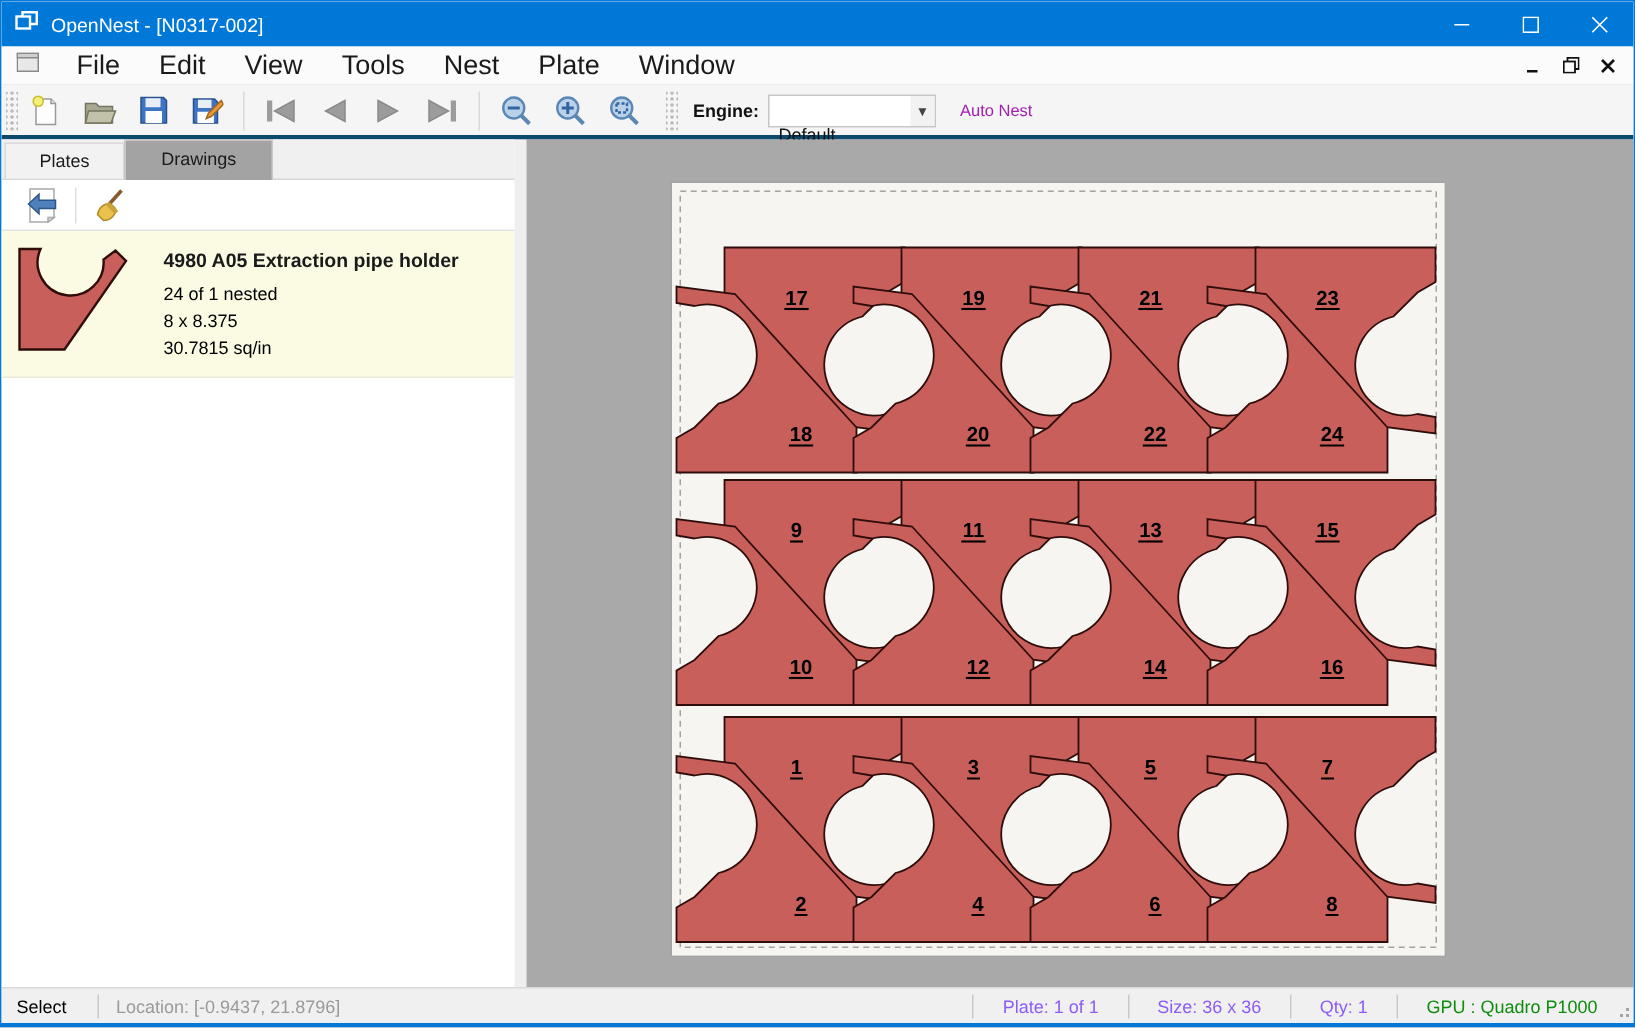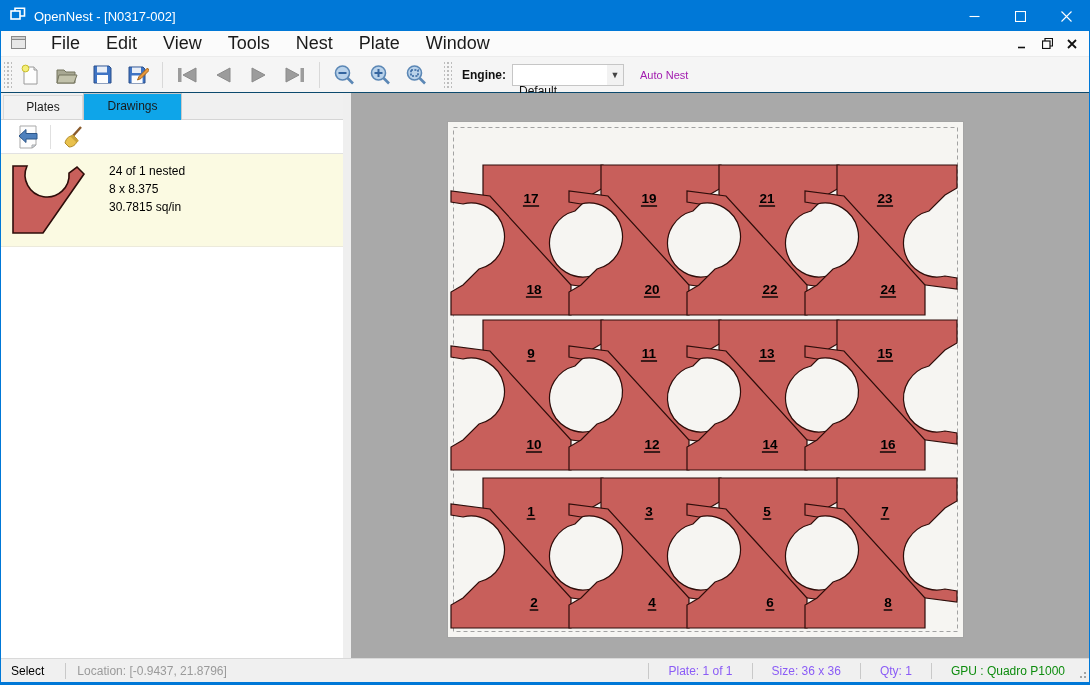--- a/index.html
+++ b/index.html
@@ -18,21 +18,21 @@
   
   .menubar { height:26px; background:#fbfbfb; display:flex; align-items:center; flex:none;
              border-bottom:1px solid #ececec; }
   .mdi-doc { margin:0 12px 0 10px; }
   .menuitem { font-size:18px; color:#1a1a1a; padding:5px 13px; }
   .menubar .spacer { flex:1; }
   .mdibtn { width:22px; height:22px; display:flex; align-items:center; justify-content:center; margin-right:3px; }
 
   
   .toolbar { height:36px; background:#f5f5f5; display:flex; align-items:center; flex:none;
-             border-bottom:1px solid #0c4a6e; }
+             border-bottom:3px solid #0c4a6e; }
   .grip { width:8px; height:26px; margin-left:3px;
           background-image:radial-gradient(circle, #bdbdbd 1px, transparent 1.2px);
           background-size:4px 4px; background-position:center; }
   .tbtn { width:32px; height:30px; display:flex; align-items:center; justify-content:center; margin:0 2px; }
   .tsep { width:1px; height:26px; background:#d9d9d9; margin:0 6px; }
   .engine-label { font-size:12px; font-weight:bold; color:#111; margin:0 6px 0 10px; }
   .combo { width:112px; height:22px; background:#fff; border:1px solid #c6c6c6; display:flex;
            align-items:center; font-size:12px; color:#111; }
   .combo .val { flex:1; padding-left:6px;margin-top:33px; }
   .combo .dd { width:16px; height:20px; display:flex; align-items:center; justify-content:center;
@@ -40,21 +40,21 @@
   .autonest { font-size:11px; color:#a21caf; padding:5px 10px; margin-left:6px; }
 
   
   .main { flex:1; display:flex; min-height:0; }
   .sidepanel { width:342px; background:#fff; display:flex; flex-direction:column; flex:none; }
   .tabbar { height:27px; background:#f0f0f0; display:flex; align-items:flex-end; padding:3px 0 0 2px;
             border-bottom:1px solid #d5d5d5; flex:none; }
   .tab { font-size:12px; color:#1a1a1a; text-align:center; }
   .tab.inactive { width:80px; padding:4px 0 5px; background:#f2f2f2; border:1px solid #d9d9d9;
                   border-bottom:none; }
-  .tab.active { width:99px; padding:5px 0 7px; background:#0ea5e9; border:1px solid #c8c8c8;
+  .tab.active { width:99px; padding:5px 0 7px; background:#a3a3a3; border:1px solid #c8c8c8;
                 border-bottom:none; position:relative; top:1px; }
   .paneltools { height:34px; display:flex; align-items:center; border-bottom:1px solid #e2e2e2; flex:none;
                 padding-left:12px; }
   .pbtn { width:30px; height:28px; display:flex; align-items:center; justify-content:center; }
   .psep { width:1px; height:24px; background:#e0e0e0; margin:0 7px; }
   .drawing-item { background:#fbfae2; border-bottom:1px solid #eceadb; display:flex; padding:8px 10px 10px; }
   .thumb { width:84px; height:74px; flex:none; margin-right:14px; }
   .item-text .t1 { font-size:13px; font-weight:bold; color:#1a1a1a; padding:4px 0 6px; }
   .item-text .t2 { font-size:12px; color:#000000; padding:2px 0; }
 
@@ -248,20 +248,21 @@
             <path d="M4 18 C5 13 9 10 13 11 L16 14 C16.5 18 13 22 8 22 Z" fill="#e9c14c" stroke="#b08a28"></path>
             <path d="M10.5 10.5 L16.8 16.8" stroke="#c9a23a" stroke-width="3"></path>
           </svg>
         </div>
       </div>
       <div class="drawing-item">
         <svg class="thumb" viewBox="0 0 84 74">
           <path id="thumb-shape" d="M2 4 L16 4 A 22 22 0 1 0 58 11 L66 5 L73 12 L32 71 L2 71 Z" fill="#c85f5b" stroke="#2e0d0a" stroke-width="1.6"></path>
         </svg>
         <div class="item-text">
+          <div class="t1">4980 A05 Extraction pipe holder</div>
           <div class="t2">24 of 1 nested</div>
           <div class="t2">8 x 8.375</div>
           <div class="t2">30.7815 sq/in</div>
         </div>
       </div>
       <div style="flex:1"></div>
     </div>
 
     <div class="splitter"></div>
 

